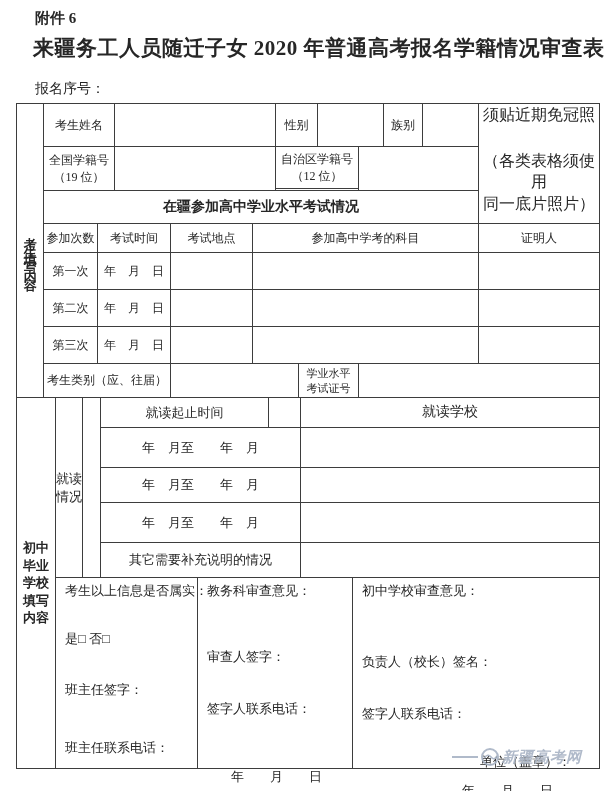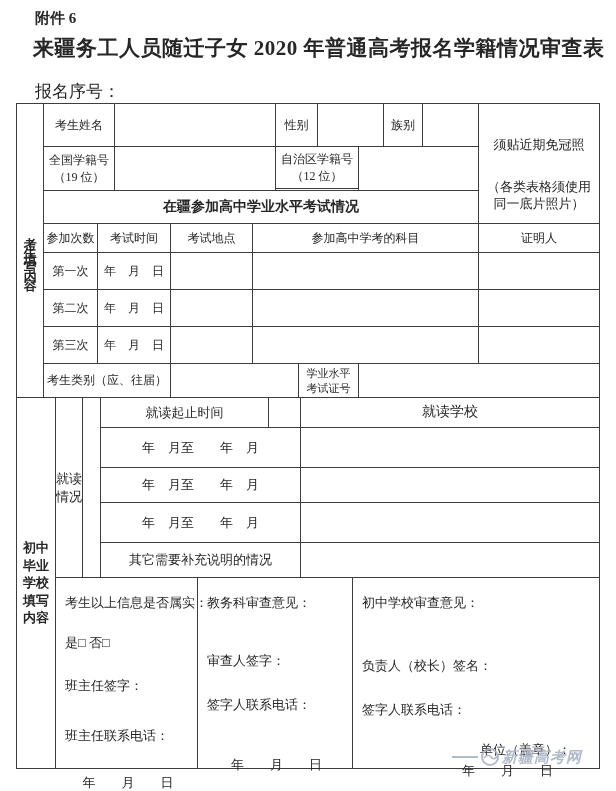--- a/index.html
+++ b/index.html
@@ -1,33 +1,33 @@
 <!DOCTYPE html>
 <html><head>
 <meta charset="utf-8">
 <style>
   html,body{margin:0;padding:0;background:#e8e8e8;}
   .page{position:relative;width:616px;height:791px;background:#ffffff;overflow:hidden;
         font-family:"Liberation Serif","DejaVu Serif",serif;color:#262626;}
   .attachment{position:absolute;left:35px;top:9px;font-size:15px;font-weight:bold;}
   .title{position:absolute;left:33px;top:34px;width:560px;font-size:21px;font-weight:bold;
          letter-spacing:.5px;white-space:nowrap;}
-  .regno{position:absolute;left:35px;top:80px;font-size:17px;}
+  .regno{position:absolute;left:35px;top:80px;font-size:14px;}
   .tbl{position:absolute;left:16px;top:103px;width:585px;height:666px;}
   .cell{position:absolute;box-sizing:border-box;border:1px solid #3d3d3d;
         display:flex;flex-direction:column;align-items:center;justify-content:center;
         text-align:center;line-height:1.35;background:transparent;}
   .f11{font-size:11px}.f12{font-size:12px}.f13{font-size:13px}.f14{font-size:14px}
   .b{font-weight:bold}
   .vtext{writing-mode:vertical-rl;text-orientation:upright;letter-spacing:8px;
          font-weight:bold;font-size:13px;}
-  .photo-cell{justify-content:center;padding-top:22px;font-size:13px;}
+  .photo-cell{justify-content:flex-start;font-size:16px;}
   .photo-gap{margin-top:24px;}
   .sig{align-items:flex-start;justify-content:flex-start;text-align:left;
-       padding:16px 6px 0 9px;font-size:13px;}
+       padding:4px 6px 0 9px;font-size:13px;gap:8px;}
   .sig > div{white-space:nowrap;}
   .wm{position:absolute;left:452px;top:740px;width:160px;height:34px;color:#aab5c6;
       opacity:.92;display:flex;align-items:center;z-index:5;}
   .wm-dash{width:26px;height:2px;background:#aab5c6;margin-right:2px;}
   .wm-text{font-size:15px;font-weight:bold;letter-spacing:1px;white-space:nowrap;font-style:italic;}
   .wm svg{flex:0 0 auto;margin-right:2px;}
 </style>
 </head>
 <body>
 

